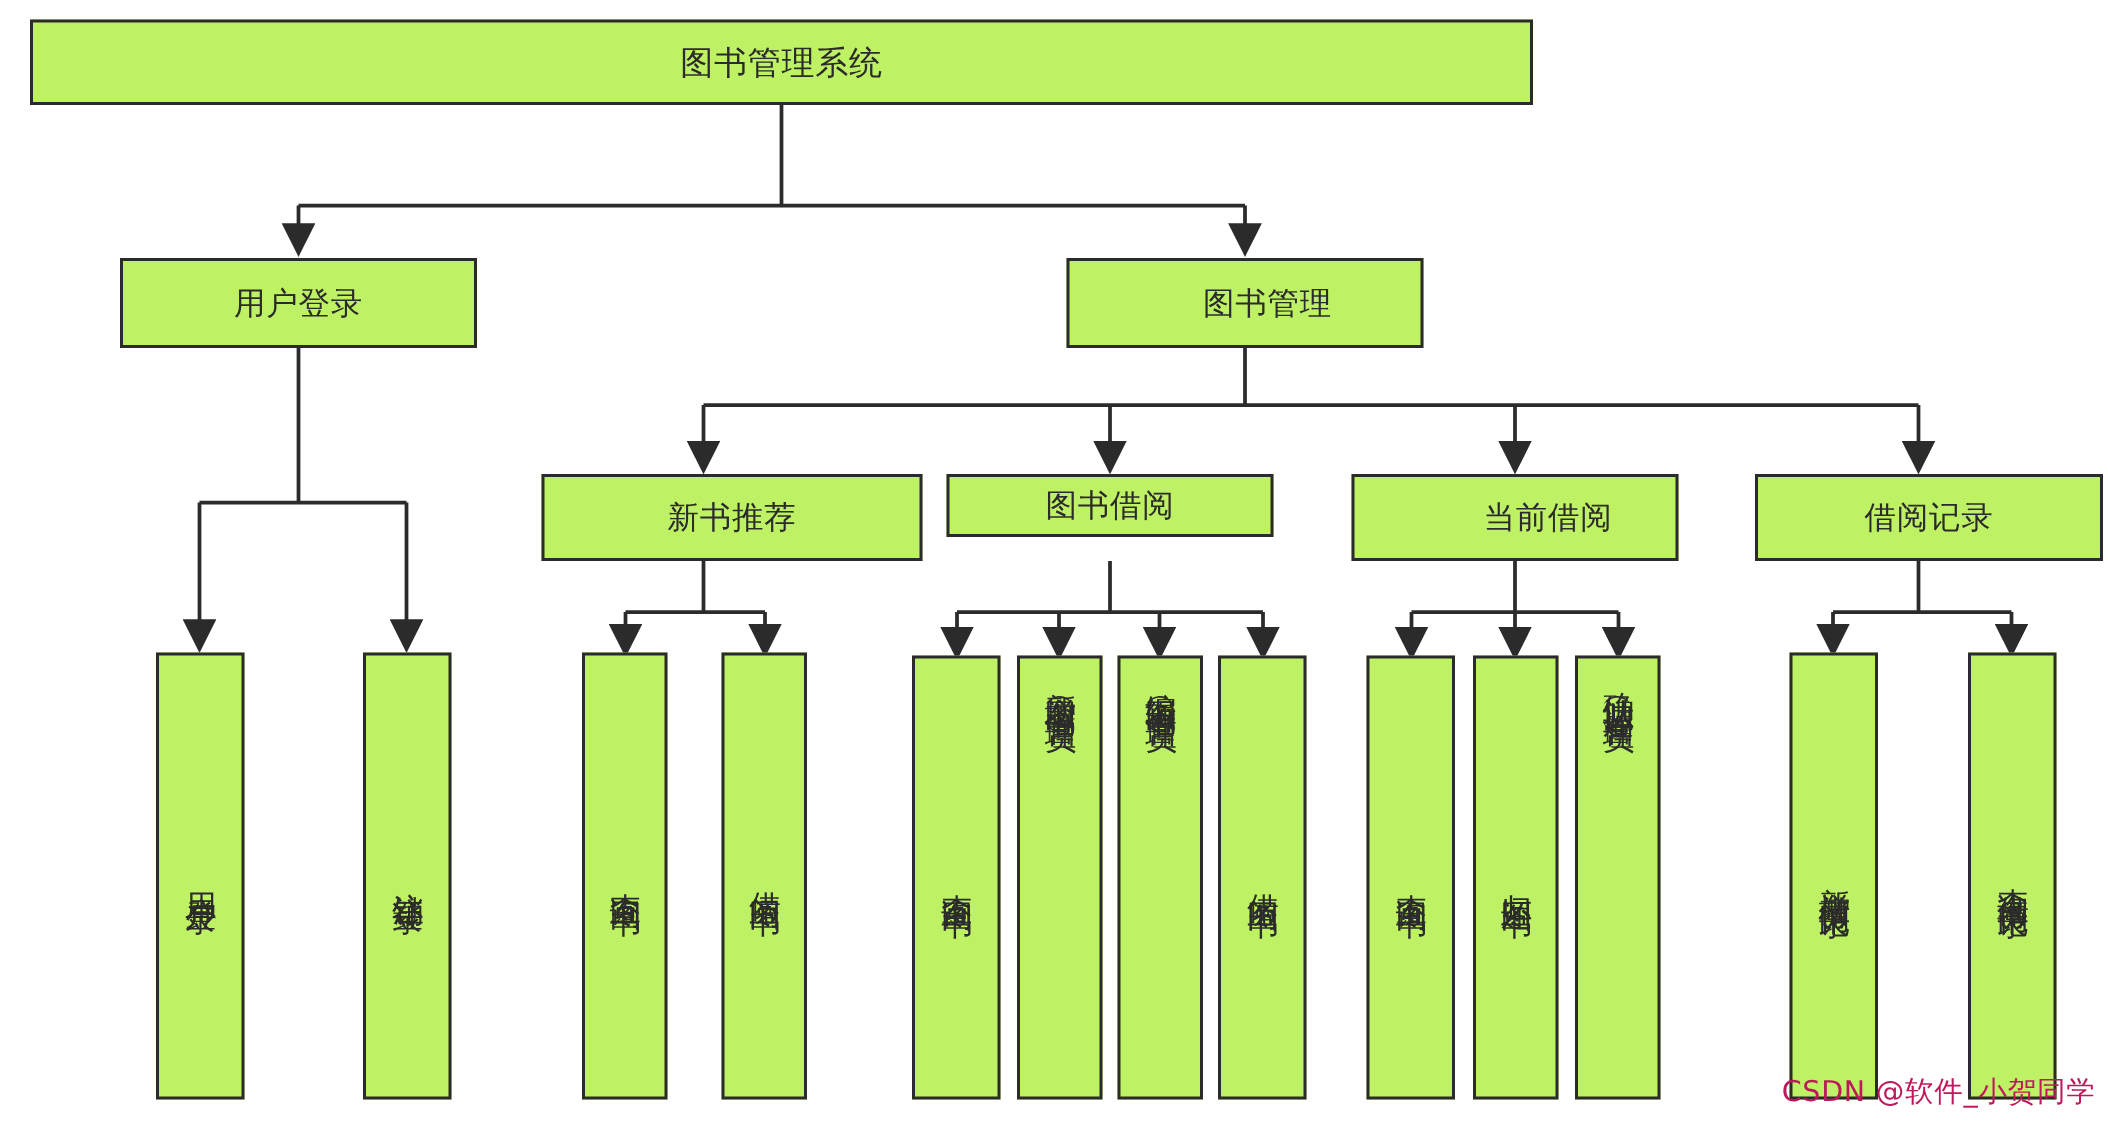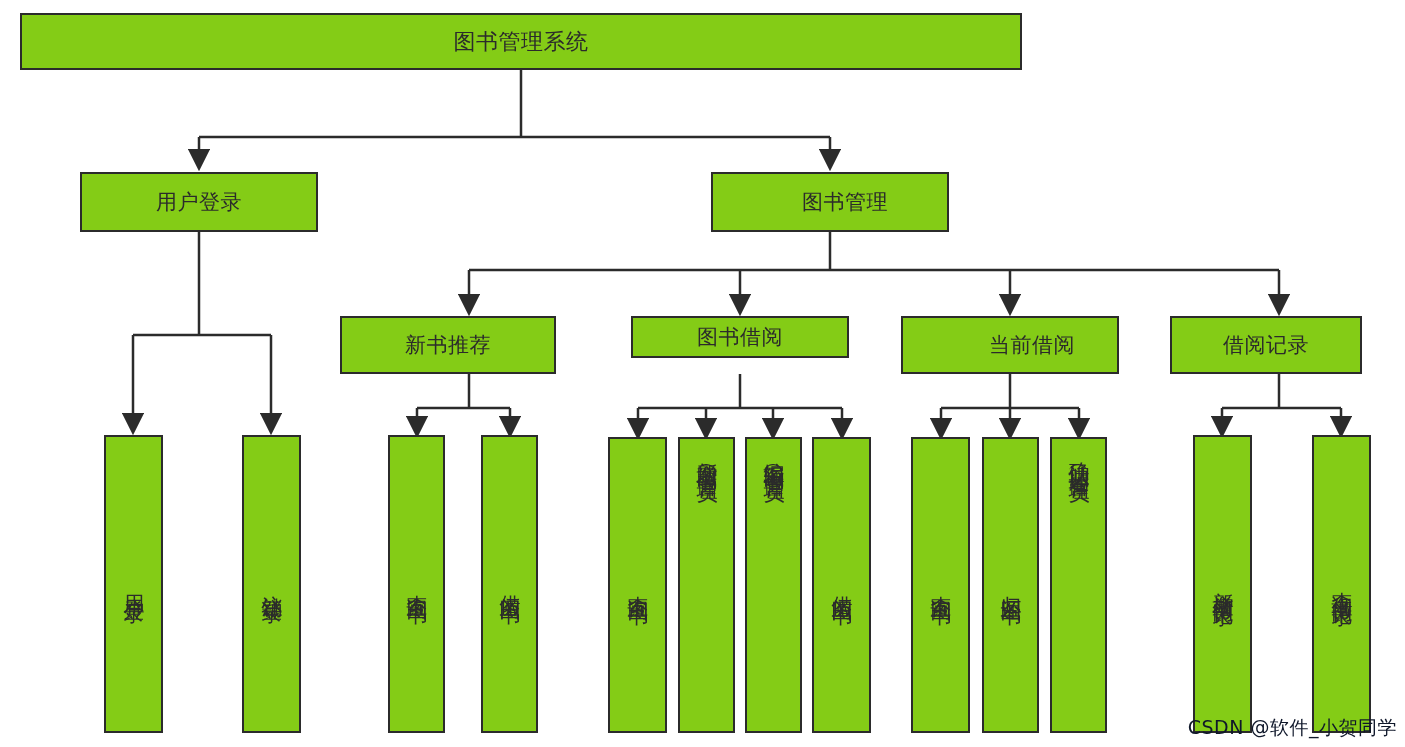--- a/index.html
+++ b/index.html
@@ -22,21 +22,21 @@
     position: absolute;
     left: 0;
     top: 0;
     width: 1405px;
     height: 747px;
     pointer-events: none;
   }
   .node {
     position: absolute;
     box-sizing: border-box;
-    background: #84cc16;
+    background: #bef264;
     border: 2.5px solid #2b2b2b;
     display: flex;
     align-items: center;
     justify-content: center;
     color: #2b2b2b;
   }
   .node .label {
     display: block;
     text-align: center;
     letter-spacing: 0.5px;
@@ -66,21 +66,21 @@
   }
   .node.leaf.centered {
     align-items: center;
     padding-top: 0;
   }
   .watermark {
     position: absolute;
     right: 8px;
     bottom: 6px;
     font-size: 19px;
-    color: #0f172a;
+    color: #be185d;
     white-space: nowrap;
     letter-spacing: 0.5px;
   }
 </style>
 </head>
 <body>
 
 <div id="canvas">
 
   <svg class="wires" viewBox="0 0 1405 747">
@@ -137,30 +137,30 @@
     <span class="label">图书管理系统</span>
   </div>
 
   <div class="node lvl2" style="left:80px; top:172px; width:238px; height:60px;">
     <span class="label">用户登录</span>
   </div>
   <div class="node lvl2" style="left:711px; top:172px; width:238px; height:60px;padding-left:30px;">
     <span class="label">图书管理</span>
   </div>
 
-  <div class="node lvl3" style="left:340px; top:316px; width:216px; height:58px;">
+  <div class="node lvl3" style="left:361px; top:316px; width:254px; height:58px;">
     <span class="label">新书推荐</span>
   </div>
   <div class="node lvl3" style="left:631px; top:316px; width:218px; height:42px;">
     <span class="label">图书借阅</span>
   </div>
   <div class="node lvl3" style="left:901px; top:316px; width:218px; height:58px;padding-left:44px;">
     <span class="label">当前借阅</span>
   </div>
-  <div class="node lvl3" style="left:1170px; top:316px; width:192px; height:58px;">
+  <div class="node lvl3" style="left:1170px; top:316px; width:232px; height:58px;">
     <span class="label">借阅记录</span>
   </div>
 
   <div class="node leaf centered" style="left:104px; top:435px; width:59px; height:298px;">
     <span class="label">用户登录</span>
   </div>
   <div class="node leaf centered" style="left:242px; top:435px; width:59px; height:298px;">
     <span class="label">注销登录</span>
   </div>
 

